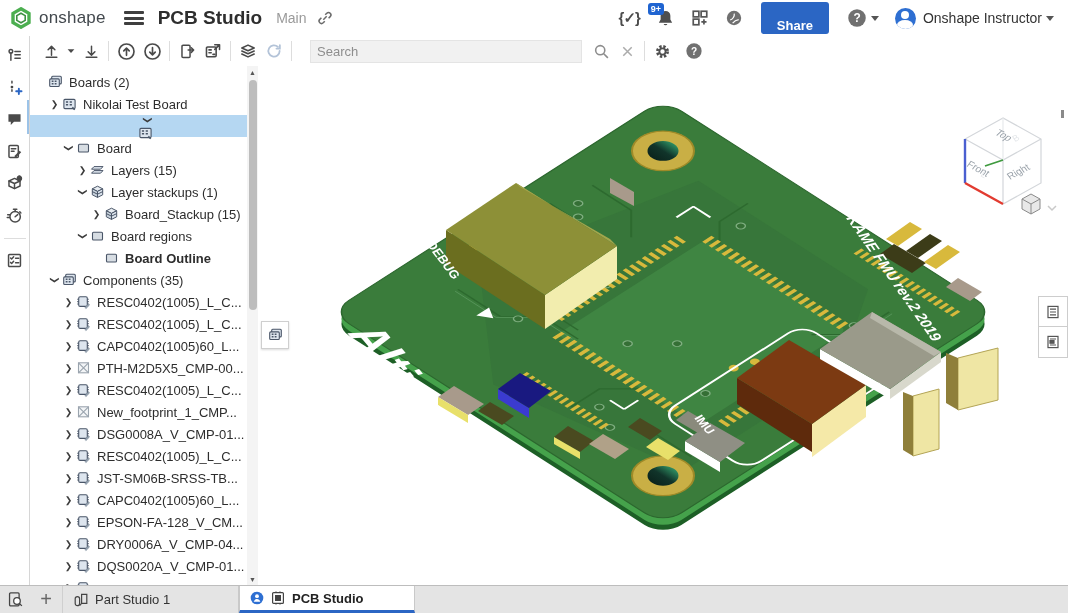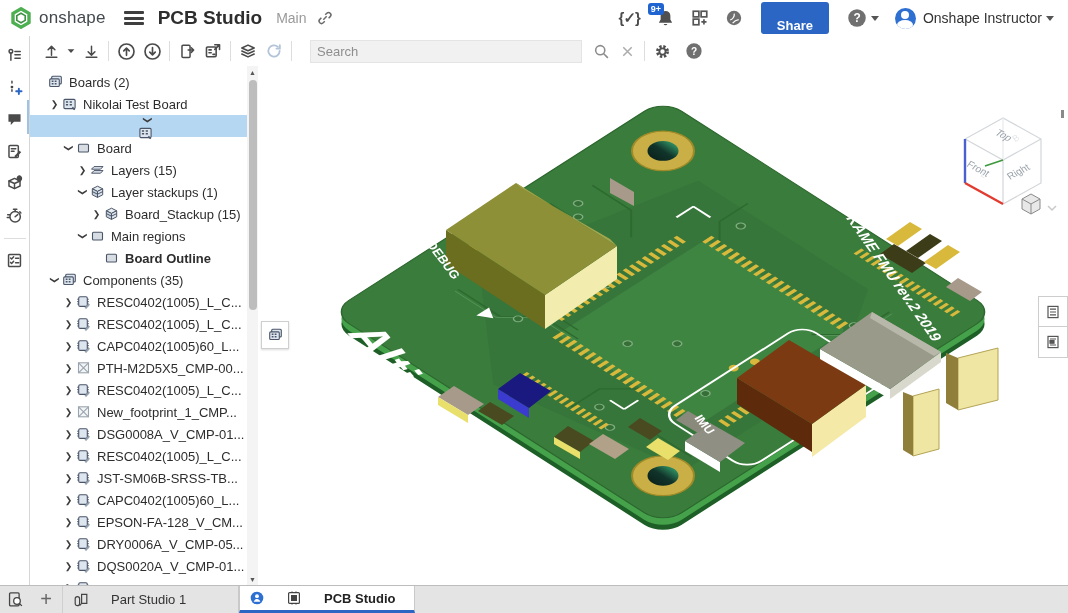--- a/index.html
+++ b/index.html
@@ -59,21 +59,21 @@
   
   .viewport{position:absolute;left:258px;top:66px;width:810px;height:519px;background:#fff;overflow:hidden;}
   .panel-toggle{position:absolute;left:3px;top:255px;width:26px;height:26px;background:#fff;border:1px solid #cfcfcf;box-shadow:0 1px 2px rgba(0,0,0,.15);display:flex;align-items:center;justify-content:center;cursor:pointer;}
   .flyout{position:absolute;right:0;width:28px;height:30px;background:#fff;border:1px solid #cdcdcd;display:flex;align-items:center;justify-content:center;cursor:pointer;}
   .vp-edge{position:absolute;right:4px;top:44px;width:3px;height:8px;background:#8a8a8a;}
 
   
   .tabbar{position:absolute;left:0;top:585px;width:1068px;height:28px;background:#e4e4e4;border-top:1px solid #bdbdbd;display:flex;align-items:stretch;box-sizing:border-box;}
   .tabbar .corner-btn{width:30px;display:flex;align-items:center;justify-content:center;cursor:pointer;}
   .tabbar .add-btn{width:32px;display:flex;align-items:center;justify-content:center;font-size:20px;color:#666;cursor:pointer;border-right:1px solid #cfcfcf;}
-  .tab{width:176px;display:flex;align-items:center;padding-left:10px;gap:22px;font-size:13px;color:#333;border-right:1px solid #c9c9c9;cursor:pointer;box-sizing:border-box;background:transparent;position:relative;}
+  .tab{width:176px;display:flex;align-items:center;padding-left:10px;gap:6px;font-size:13px;color:#333;border-right:1px solid #c9c9c9;cursor:pointer;box-sizing:border-box;background:transparent;position:relative;}
   .tab.active{background:#fff;border-left:1px solid #c9c9c9;border-bottom:3px solid #2b66c4;font-weight:bold;color:#222;}
 </style>
 </head>
 <body>
 
 <div class="header">
   <div class="logo">
     <span class="icon">
       <svg width="22" height="22" viewBox="0 0 22 22">
           <path d="M11 1.8l8 4.6v9.2l-8 4.6-8-4.6V6.4z" fill="none" stroke="#4caf50" stroke-width="3.4"></path>
@@ -379,21 +379,21 @@
         </span>
         <span class="tree-label">Board_Stackup (15)</span>
       </div>
       <div class="tree-row" style="padding-left: 46px;">
         <span class="chev expanded">❯</span>
         <span class="tree-ic">
           <svg width="17" height="16" viewBox="0 0 16 16">
             <rect x="3" y="4.2" width="10" height="7.8" rx="1" fill="#d7dde3" stroke="#4a5668" stroke-width="1.1"></rect>
           </svg>
         </span>
-        <span class="tree-label">Main regions</span>
+        <span class="tree-label">Board regions</span>
       </div>
       <div class="tree-row" style="padding-left: 60px; font-weight: bold;">
         <span class="chev none">❯</span>
         <span class="tree-ic">
           <svg width="17" height="16" viewBox="0 0 16 16">
             <rect x="3" y="4.2" width="10" height="7.8" rx="1" fill="#d7dde3" stroke="#4a5668" stroke-width="1.1"></rect>
           </svg>
         </span>
         <span class="tree-label">Board Outline</span>
       </div>
@@ -529,21 +529,21 @@
       </div>
       <div class="tree-row" style="padding-left: 32px;">
         <span class="chev collapsed">❯</span>
         <span class="tree-ic">
           <svg width="17" height="16" viewBox="0 0 16 16" stroke="#4a5668" stroke-width="1.1">
             <rect x="3.2" y="2.8" width="8.6" height="9.6" rx="1.4" fill="#dde5ee"></rect>
             <path d="M3.2 5.2H1.8M3.2 7.6H1.8M3.2 10H1.8M11.8 5.2h1.4M11.8 7.6h1.4M11.8 10h1.4" fill="none"></path>
             <path d="M9.4 13.6l3.6-3.6 1 1-3.6 3.6z" fill="#9aa8b6" stroke="#7a8896" stroke-width=".7"></path>
           </svg>
         </span>
-        <span class="tree-label">DRY0006A_V_CMP-05...</span>
+        <span class="tree-label">DRY0006A_V_CMP-04...</span>
       </div>
       <div class="tree-row" style="padding-left: 32px;">
         <span class="chev collapsed">❯</span>
         <span class="tree-ic">
           <svg width="17" height="16" viewBox="0 0 16 16" stroke="#4a5668" stroke-width="1.1">
             <rect x="3.2" y="2.8" width="8.6" height="9.6" rx="1.4" fill="#dde5ee"></rect>
             <path d="M3.2 5.2H1.8M3.2 7.6H1.8M3.2 10H1.8M11.8 5.2h1.4M11.8 7.6h1.4M11.8 10h1.4" fill="none"></path>
             <path d="M9.4 13.6l3.6-3.6 1 1-3.6 3.6z" fill="#9aa8b6" stroke="#7a8896" stroke-width=".7"></path>
           </svg>
         </span>

